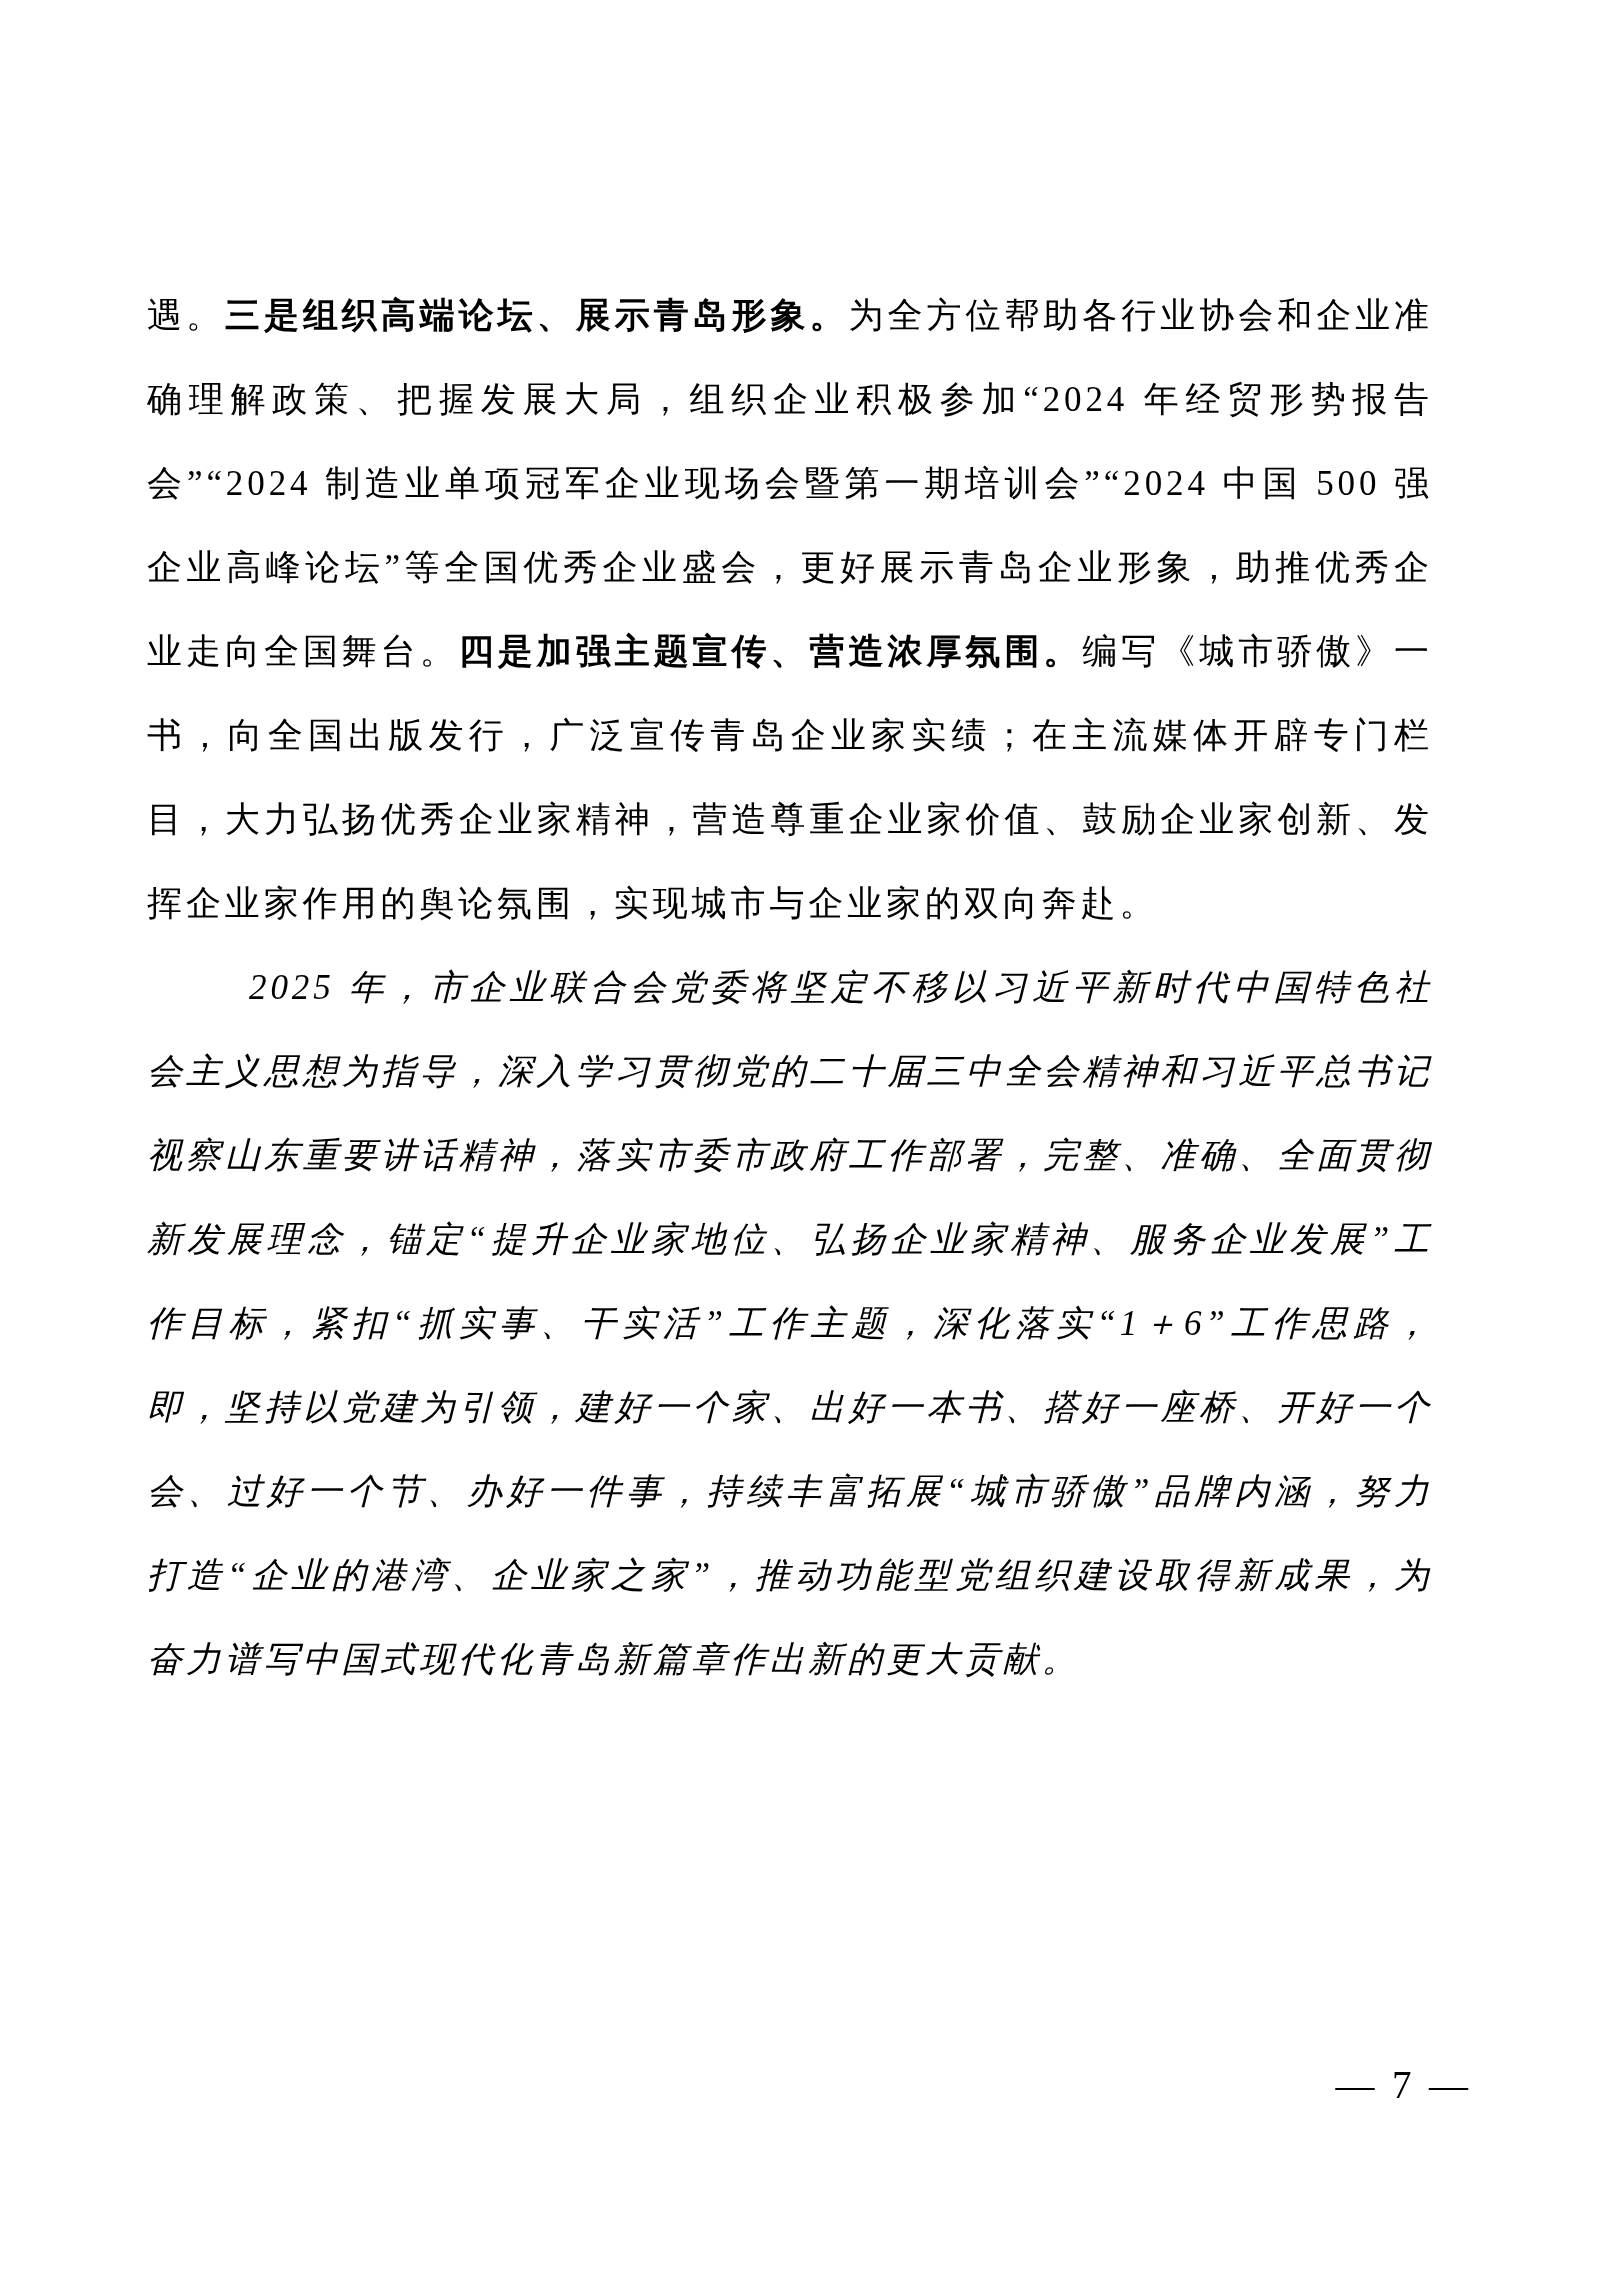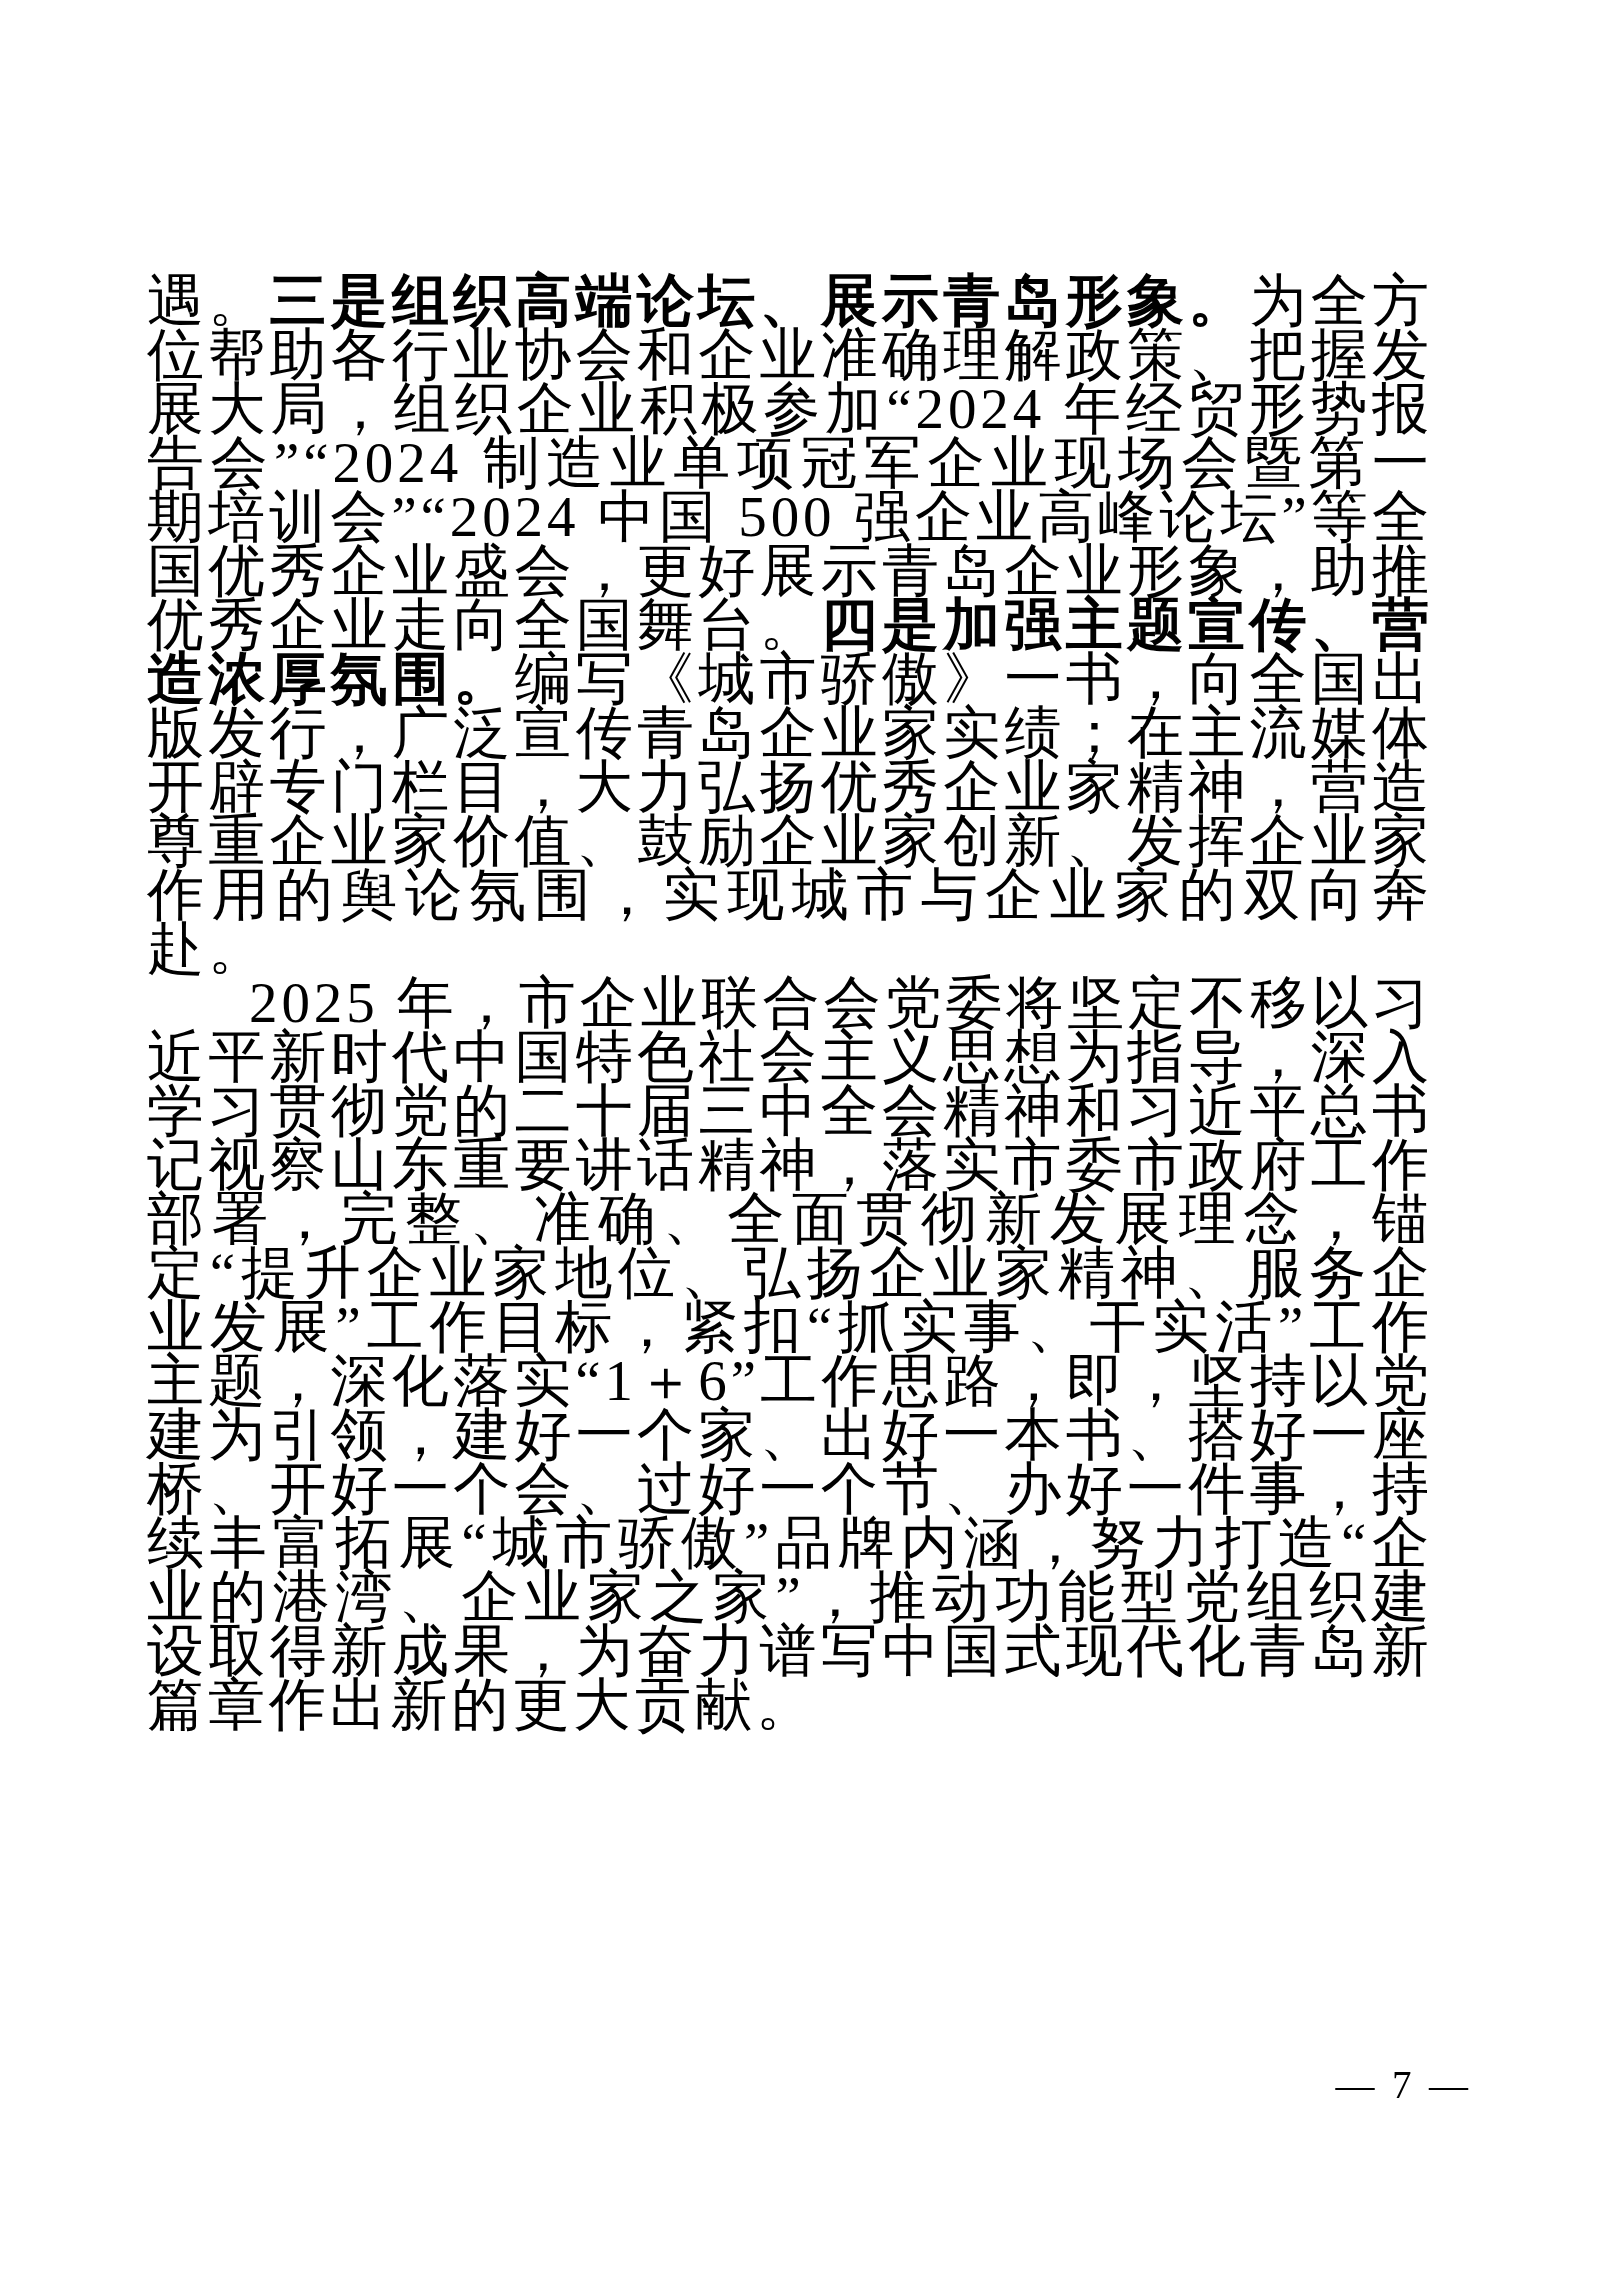--- a/index.html
+++ b/index.html
@@ -14,32 +14,33 @@
     background: #ffffff;
     overflow: hidden;
     color: #000000;
     font-family: "Liberation Serif", "DejaVu Serif", serif;
   }
   .body-text {
     position: absolute;
     left: 147px;
     top: 274px;
     width: 1286px;
-    font-size: 57px;
-    line-height: 54px;
+    font-size: 35px;
+    line-height: 84px;
     letter-spacing: 3.9px;
     text-align: justify;
     text-justify: inter-ideograph;
   }
   .body-text p {
     margin: 0;
     padding: 0;
   }
   .body-text p.indent {
     text-indent: 102px;
+    font-style: italic;
   }
   .run-bold {
     font-weight: bold;
   }
   .page-footer {
     position: absolute;
     top: 2062px;
     right: 149px;
     font-size: 39px;
     letter-spacing: 3.9px;

